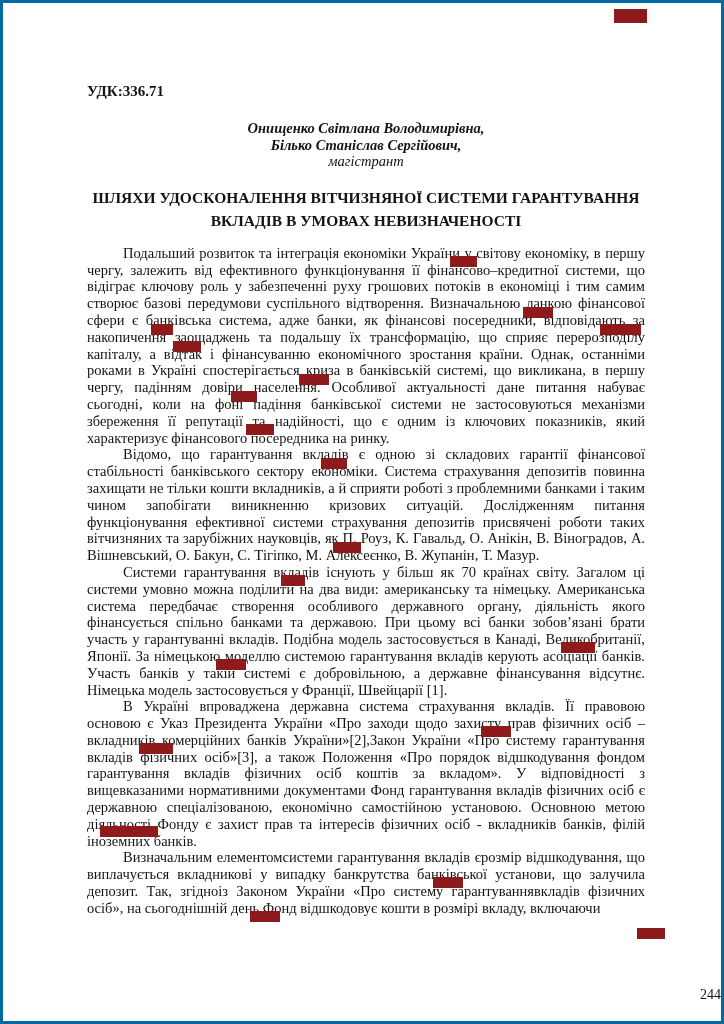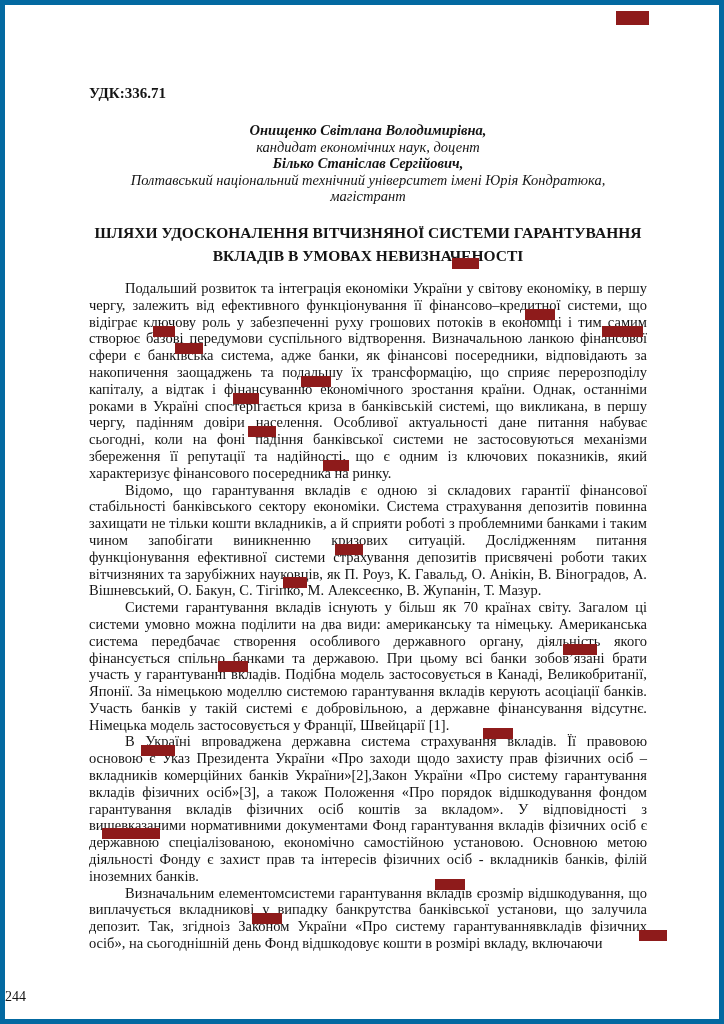--- a/index.html
+++ b/index.html
@@ -1,42 +1,40 @@
 <!DOCTYPE html>
 <html><head>
 <meta charset="utf-8">
 <style>
   html, body { margin:0; padding:0; background:#ffffff; }
   .page {
     position:relative; width:724px; height:1024px; background:#ffffff;
-    border:5px solid #0369a1; box-sizing:border-box;
+    border:3px solid #0369a1; box-sizing:border-box;
     font-family:"Liberation Serif", serif; color:#141414; overflow:hidden;
   }
   .content { position:absolute; left:84px; top:80px; width:558px; }
   .udk { font-weight:bold; font-size:15px; }
   .authors { margin-top:20px; text-align:center; font-size:14.5px; line-height:16.6px; }
   .bi { font-weight:bold; font-style:italic; }
   .it { font-style:italic; }
   .title { margin-top:16px; text-align:center; font-weight:bold; font-size:15.5px; line-height:23px; }
   .body { margin-top:13px; }
   .body p { margin:0; text-align:justify; text-indent:36px; font-size:14.5px; line-height:16.8px; }
-  .page-number { position:absolute; left:0; right:0; top:984px; text-align:left; font-size:14px; }
+  .page-number { position:absolute; left:0; right:0; top:984px; text-align:right; font-size:14px; }
   .mark { position:absolute; z-index:3; }
 </style>
 </head>
 <body>
 
 <div class="page">
   <div class="content">
     <div class="udk">УДК:336.71</div>
     <div class="authors">
       <div class="bi">Онищенко Світлана Володимирівна,</div>
-      <div class="it">кандидат економічних наук, доцент</div>
       <div class="bi">Білько Станіслав Сергійович,</div>
-      <div class="it">Полтавський національний технічний університет імені Юрія Кондратюка,</div>
       <div class="it">магістрант</div>
     </div>
     <div class="title">ШЛЯХИ УДОСКОНАЛЕННЯ ВІТЧИЗНЯНОЇ СИСТЕМИ ГАРАНТУВАННЯ ВКЛАДІВ В УМОВАХ НЕВИЗНАЧЕНОСТІ</div>
     <div class="body">
       <p>Подальший розвиток та інтеграція економіки України у світову економіку, в першу чергу, залежить від ефективного функціонування її фінансово–кредитної системи, що відіграє ключову роль у забезпеченні руху грошових потоків в економіці і тим самим створює базові передумови суспільного відтворення. Визначальною ланкою фінансової сфери є банківська система, адже банки, як фінансові посередники, відповідають за накопичення заощаджень та подальшу їх трансформацію, що сприяє перерозподілу капіталу, а відтак і фінансуванню економічного зростання країни. Однак, останніми роками в Україні спостерігається криза в банківській системі, що викликана, в першу чергу, падінням довіри населення. Особливої актуальності дане питання набуває сьогодні, коли на фоні падіння банківської системи не застосовуються механізми збереження її репутації та надійності, що є одним із ключових показників, який характеризує фінансового посередника на ринку.</p>
       <p>Відомо, що гарантування вкладів є одною зі складових гарантії фінансової стабільності банківського сектору економіки. Система страхування депозитів повинна захищати не тільки кошти вкладників, а й сприяти роботі з проблемними банками і таким чином запобігати виникненню кризових ситуацій. Дослідженням питання функціонування ефективної системи страхування депозитів присвячені роботи таких вітчизняних та зарубіжних науковців, як П. Роуз, К. Гавальд, О. Анікін, В. Віноградов, А. Вішневський, О. Бакун, С. Тігіпко, М. Алексеєнко, В. Жупанін, Т. Мазур.</p>
       <p>Системи гарантування вкладів існують у більш як 70 країнах світу. Загалом ці системи умовно можна поділити на два види: американську та німецьку. Американська система передбачає створення особливого державного органу, діяльність якого фінансується спільно банками та державою. При цьому всі банки зобов’язані брати участь у гарантуванні вкладів. Подібна модель застосовується в Канаді, Великобританії, Японії. За німецькою моделлю системою гарантування вкладів керують асоціації банків. Участь банків у такій системі є добровільною, а державне фінансування відсутнє. Німецька модель застосовується у Франції, Швейцарії [1].</p>
       <p>В Україні впроваджена державна система страхування вкладів. Її правовою основою є Указ Президента України «Про заходи щодо захисту прав фізичних осіб – вкладників комерційних банків України»[2],Закон України «Про систему гарантування вкладів фізичних осіб»[3], а також Положення «Про порядок відшкодування фондом гарантування вкладів фізичних осіб коштів за вкладом». У відповідності з вищевказаними нормативними документами Фонд гарантування вкладів фізичних осіб є державною спеціалізованою, економічно самостійною установою. Основною метою діяльності Фонду є захист прав та інтересів фізичних осіб - вкладників банків, філій іноземних банків.</p>
       <p>Визначальним елементомсистеми гарантування вкладів єрозмір відшкодування, що виплачується вкладникові у випадку банкрутства банківської установи, що залучила депозит. Так, згідноіз Законом України «Про систему гарантуваннявкладів фізичних осіб», на сьогоднішній день Фонд відшкодовує кошти в розмірі вкладу, включаючи</p>
     </div>

